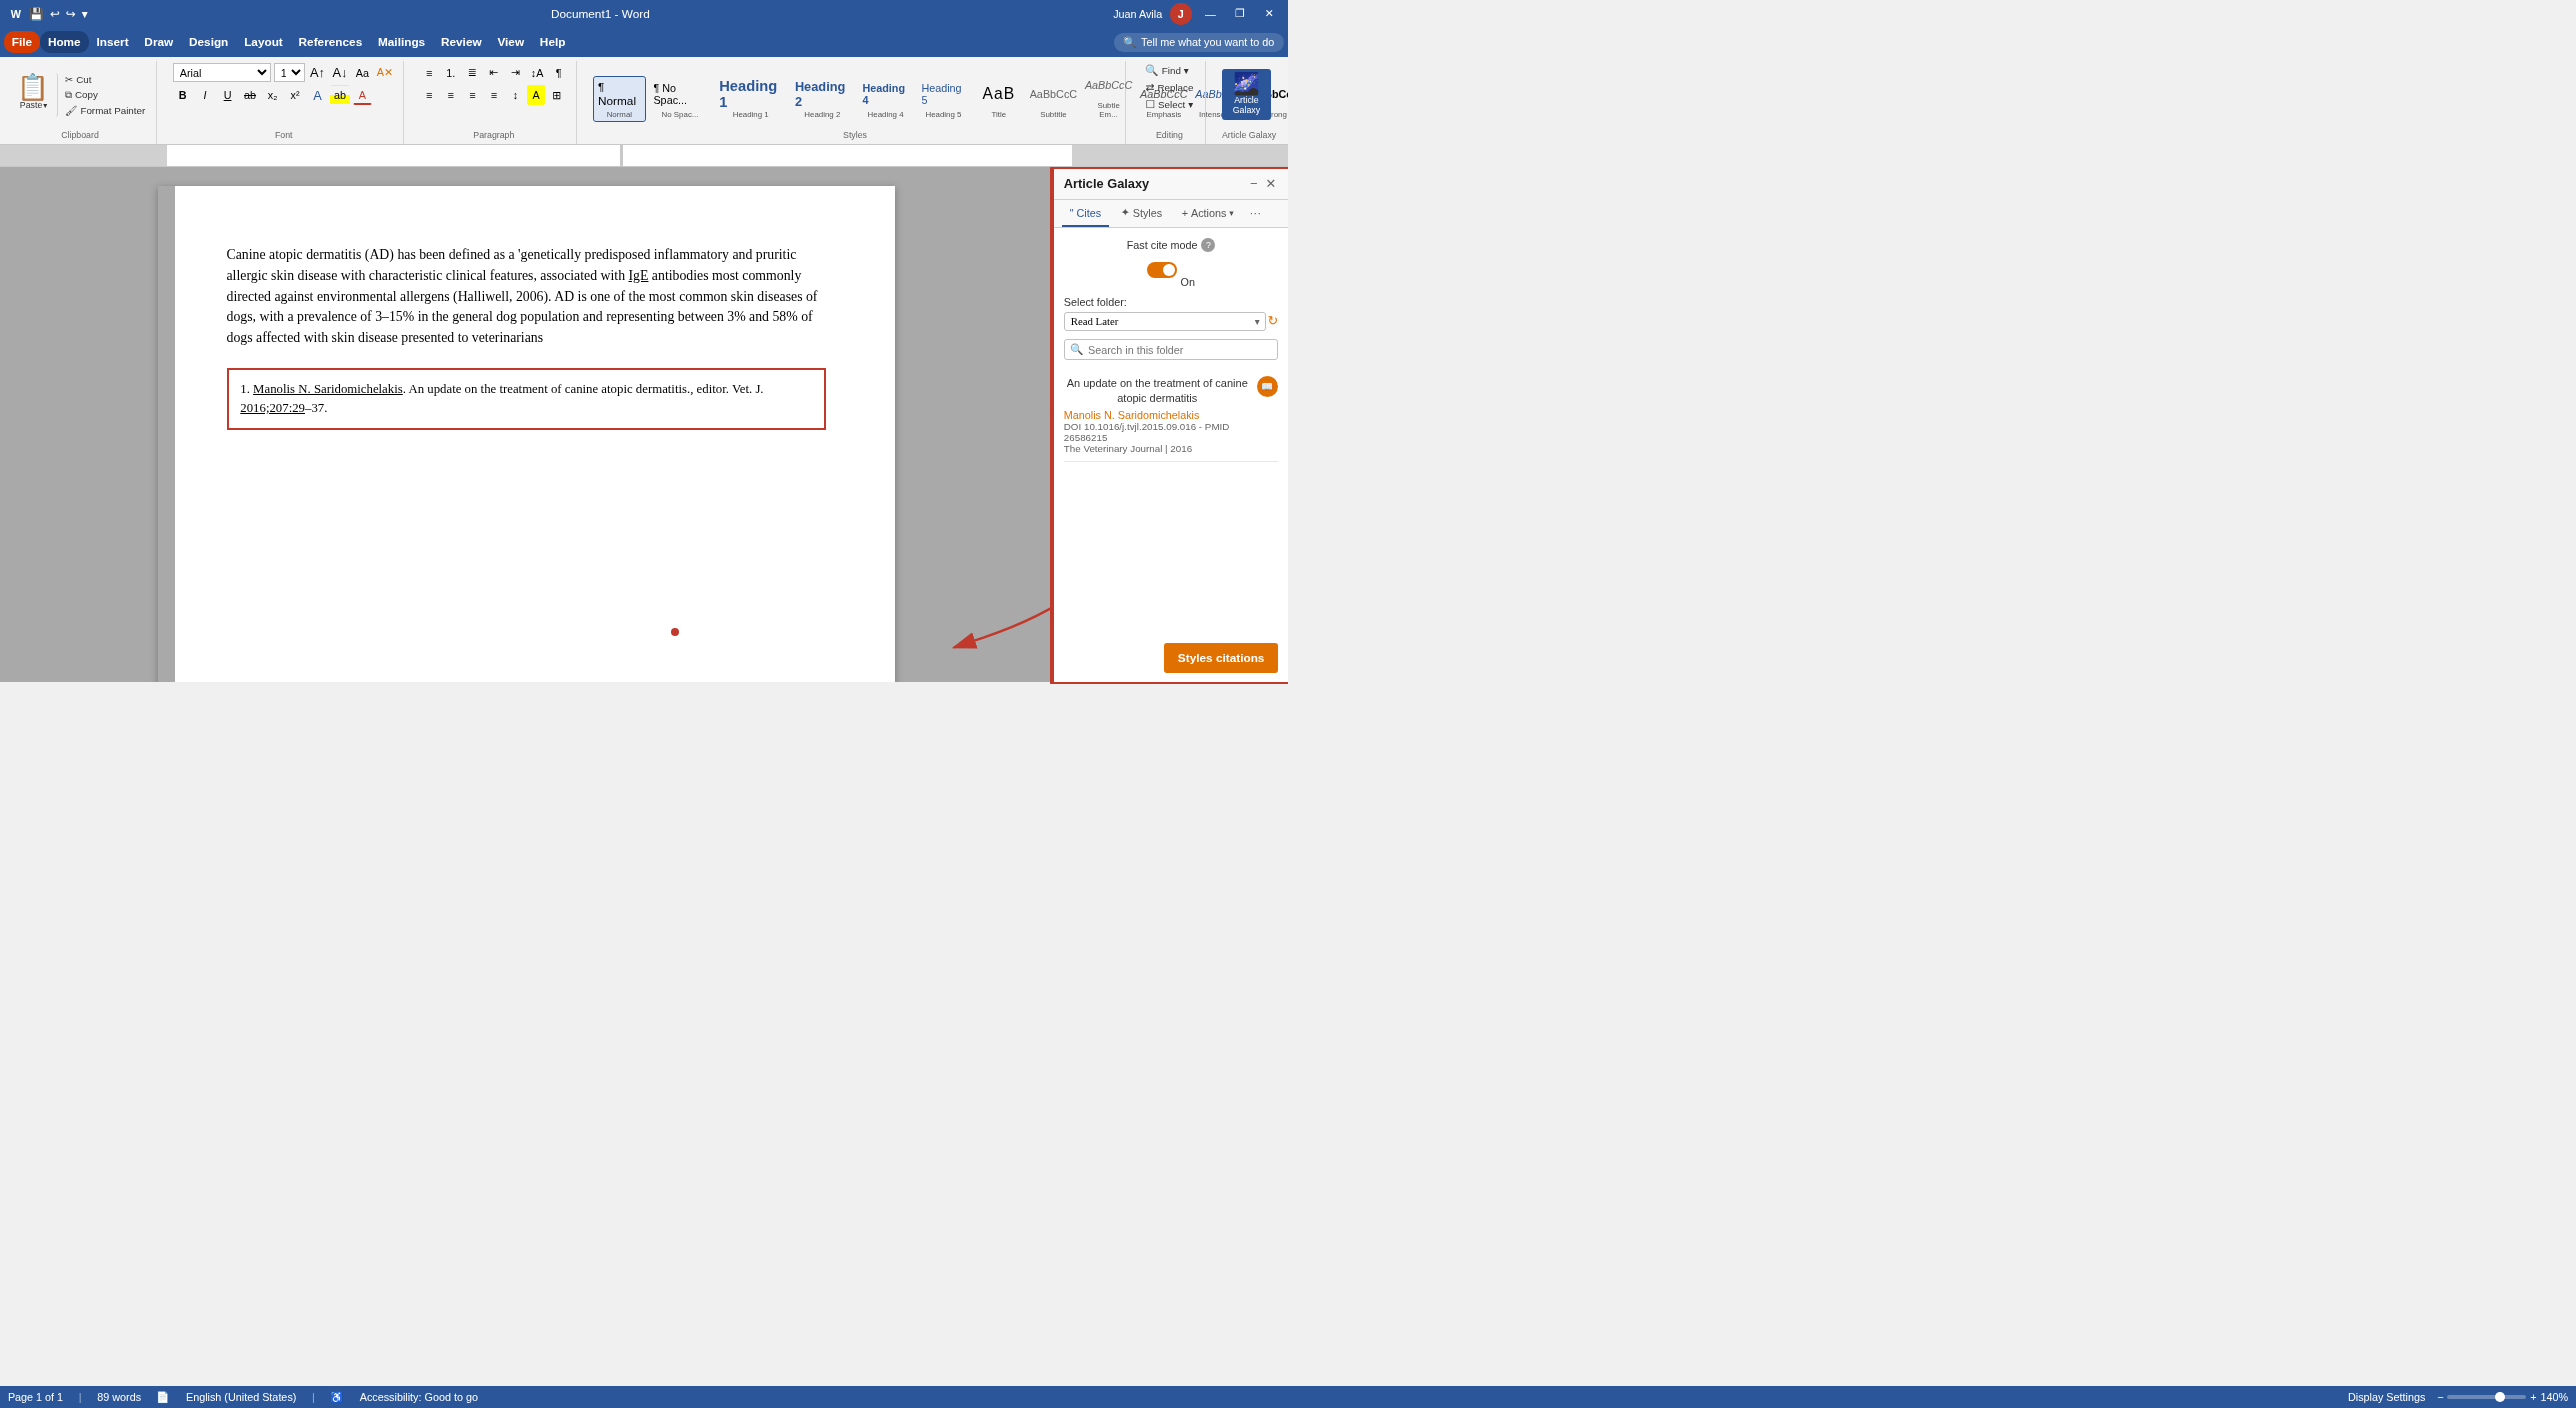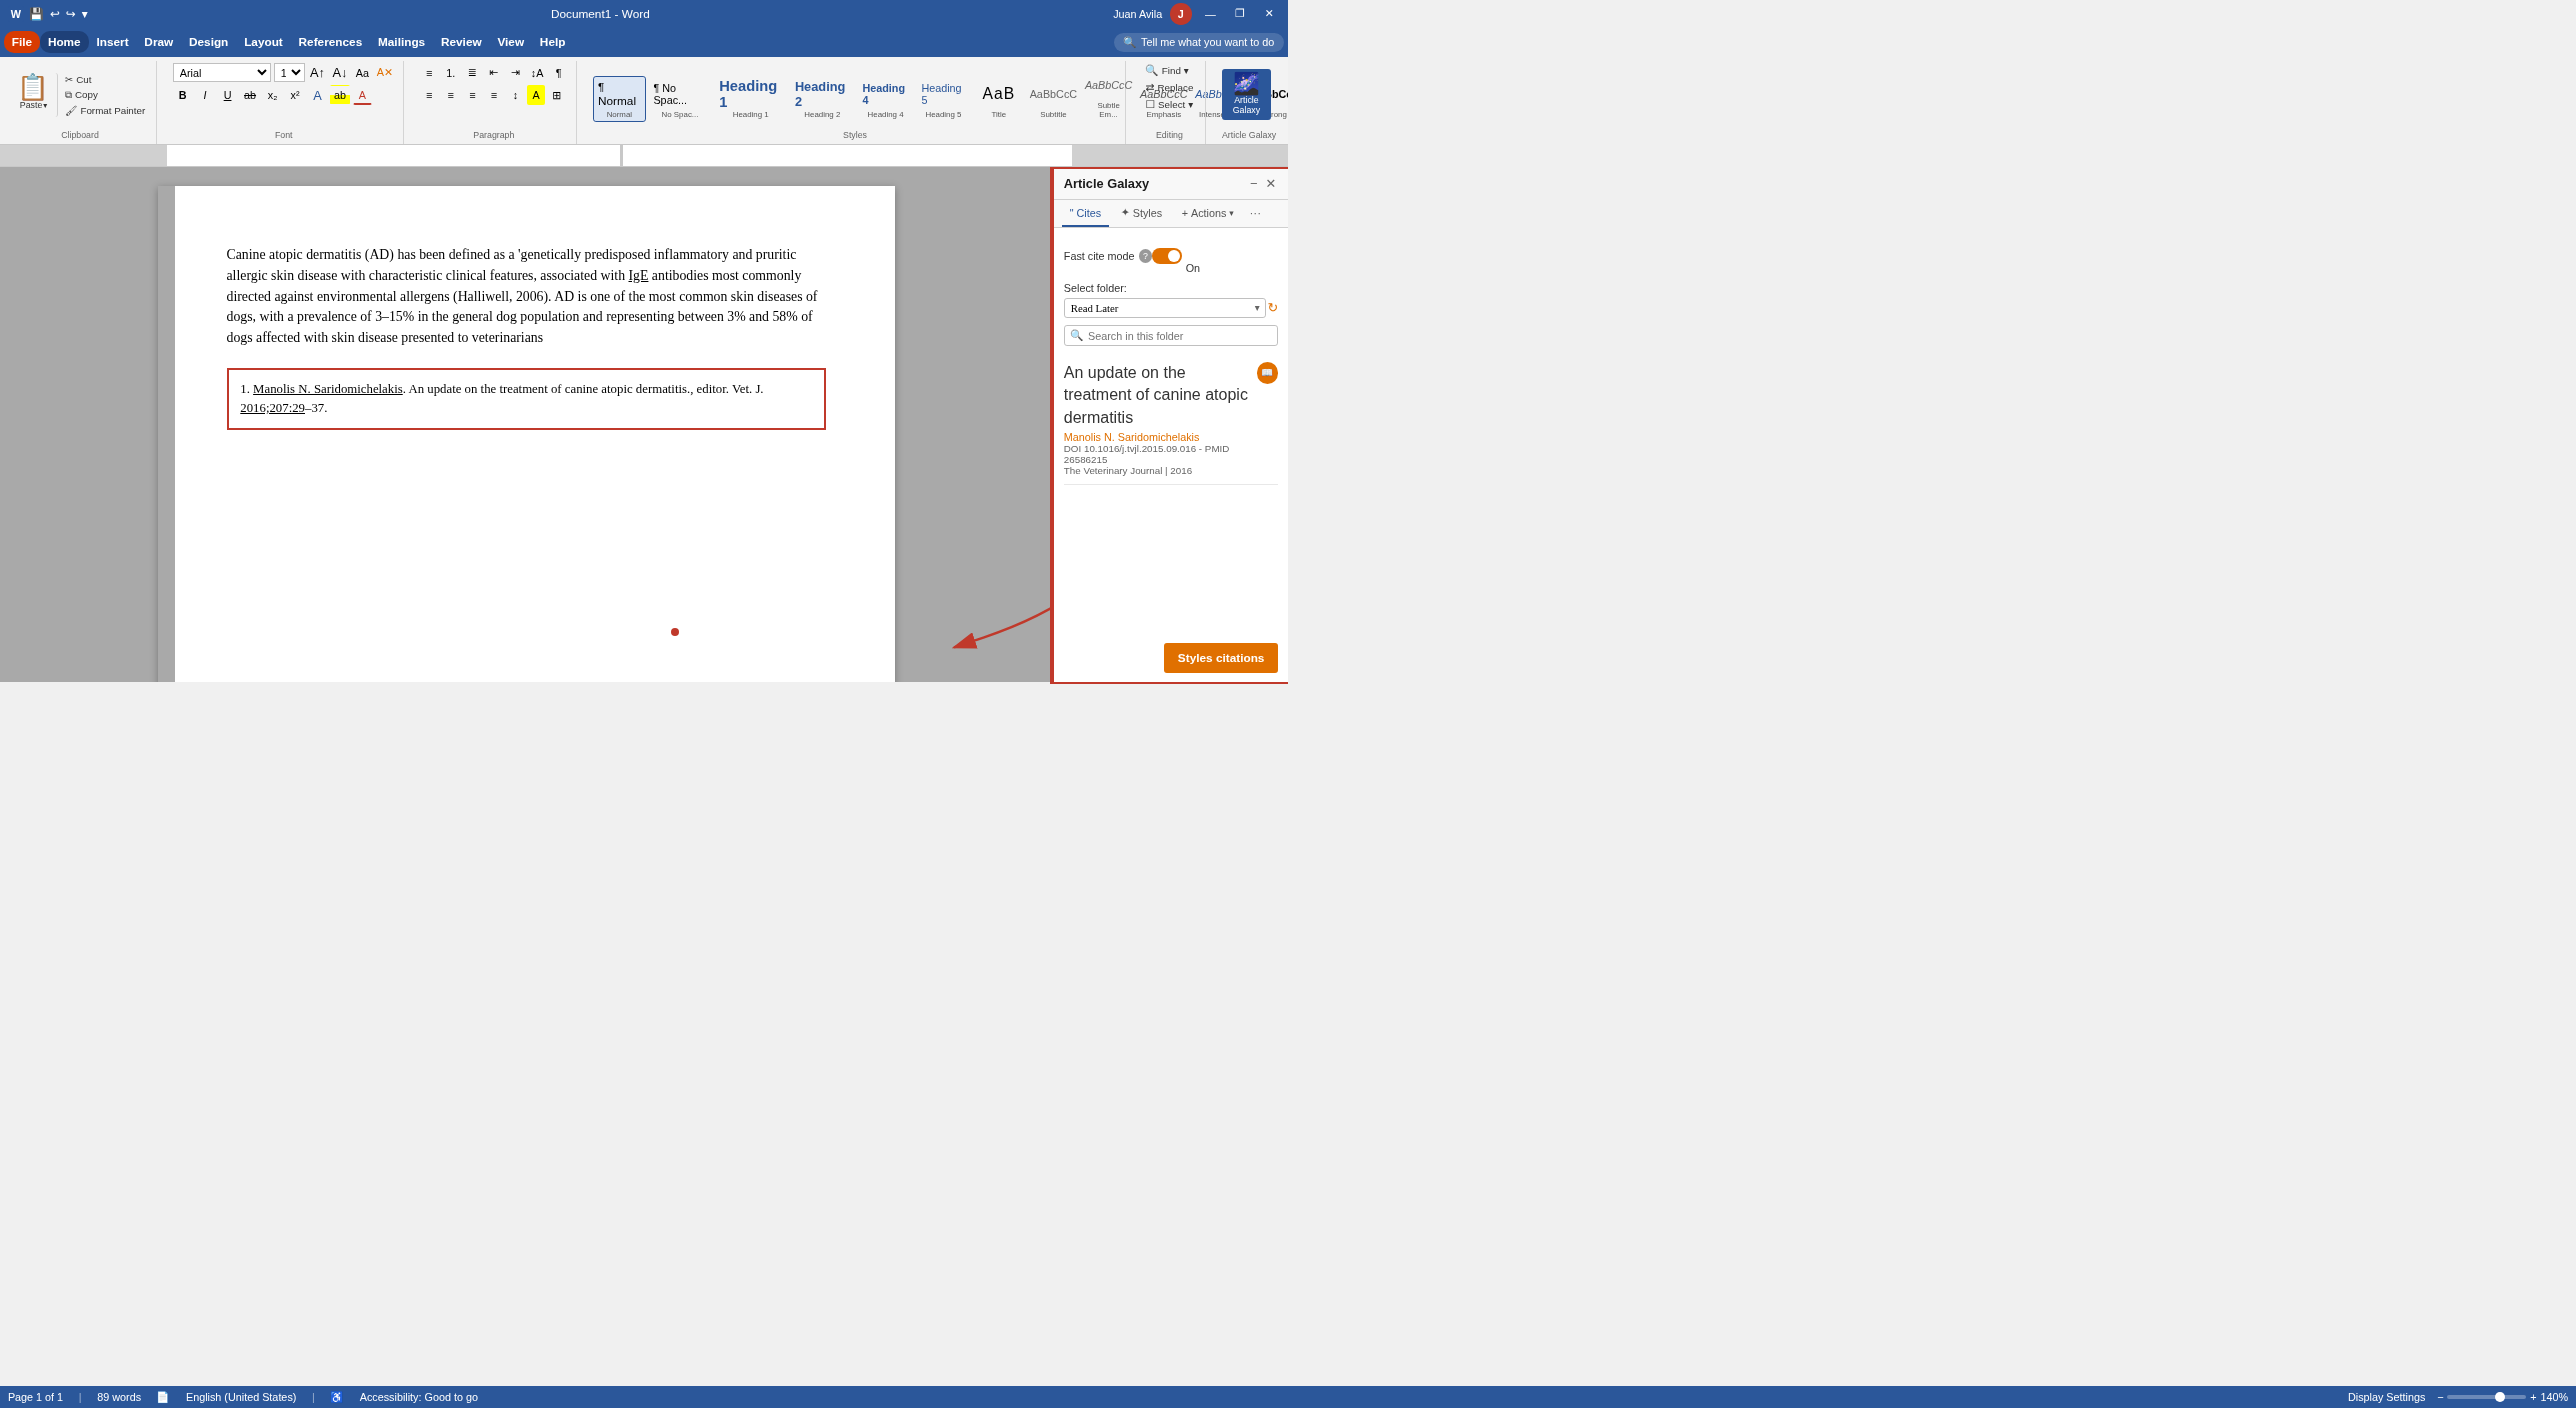--- a/index.html
+++ b/index.html
@@ -227,21 +227,23 @@
       gap: 2.9px;
     }
     .ag-tab.active { color: #2b579a; border-bottom-color: #2b579a; }
     .ag-tab-more { padding: 5.9px 3.9px; color: #666; cursor: pointer; font-size: 11.8px; }
 
     .ag-body { padding: 9.8px; flex: 1; display: flex; flex-direction: column; gap: 7.9px; }
 
     .fast-cite-row {
       display: flex;
       align-items: center;
+      justify-content: space-between;
       font-size: 10.8px;
+      flex-direction: column;
     }
     .fast-cite-label { color: #333; display: flex; align-items: center; gap: 3.9px; }
     .fast-cite-help { width: 13.8px; height: 13.8px; border-radius: 50%; background: #999; color: white; font-size: 8.8px; display: flex; align-items: center; justify-content: center; }
     .toggle-switch {
       display: flex;
       align-items: center;
       gap: 3.9px;
     }
     .toggle-track {
       width: 29.5px;
@@ -297,21 +299,21 @@
 
     
     .article-card {
       padding: 7.9px 0;
       border-bottom: 1px solid #e8e8e8;
       display: flex;
       align-items: flex-start;
       gap: 5.9px;
     }
     .article-card-content { flex: 1; }
-    .article-title-text { font-size: 16px; color: #333; line-height: 1.4; margin-bottom: 2px; }
+    .article-title-text { font-size: 11px; color: #333; line-height: 1.4; margin-bottom: 2px; text-align: center; }
     .article-author { font-size: 10.8px; color: #e07000; cursor: pointer; }
     .article-doi { font-size: 9.8px; color: #666; }
     .article-journal { font-size: 9.8px; color: #666; }
     .cite-btn-round {
       width: 21.6px;
       height: 21.6px;
       border-radius: 50%;
       background: #e07000;
       border: none;
       cursor: pointer;

